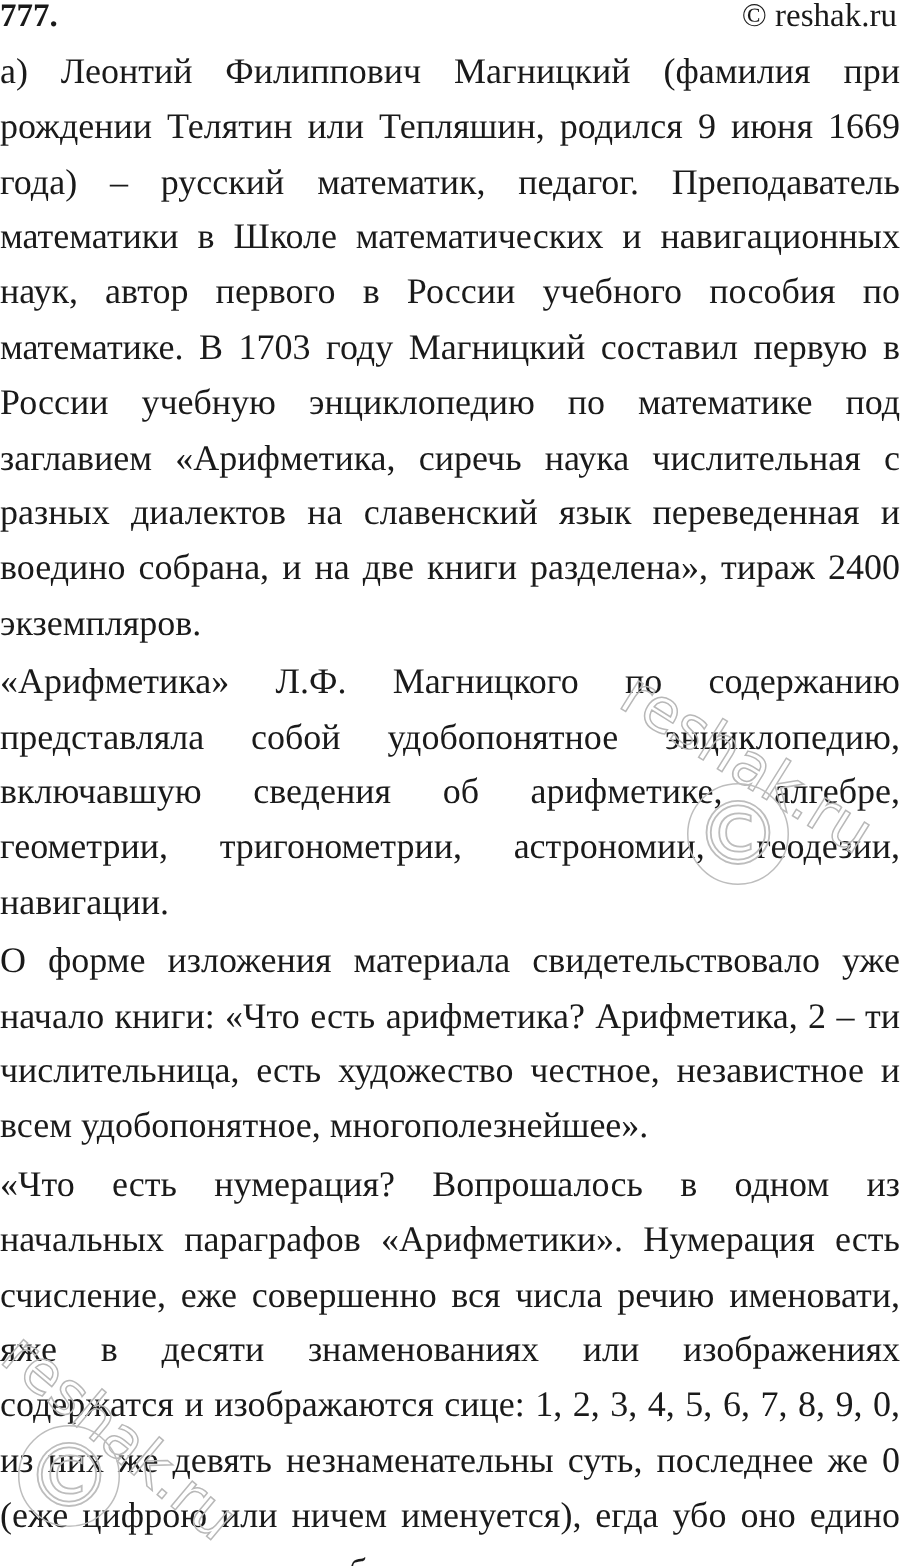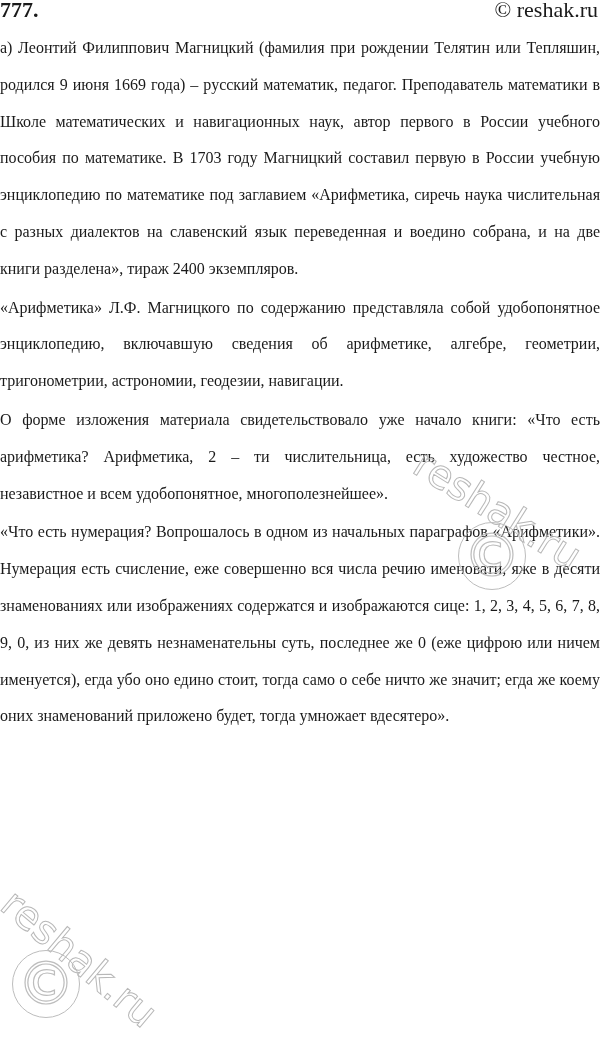--- a/index.html
+++ b/index.html
@@ -45,21 +45,21 @@
       line-height: 28px;
     }
     .content {
       position: absolute;
       left: 0;
       top: 30px;
       width: 600px;
     }
     .para {
       margin: 0;
-      font-size: 16px;
+      font-size: 24px;
       line-height: 36.8px;
       text-align: justify;
       letter-spacing: 0;
     }
     .para + .para {
       margin-top: 2px;
     }
     .watermark {
       position: absolute;
       pointer-events: none;

